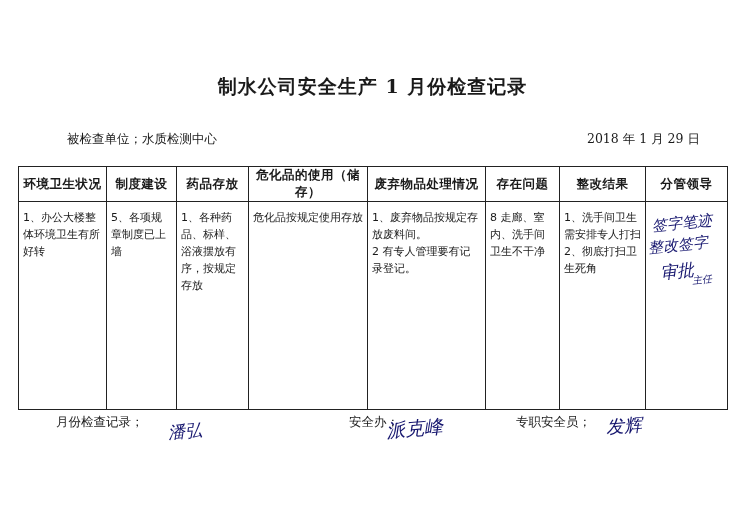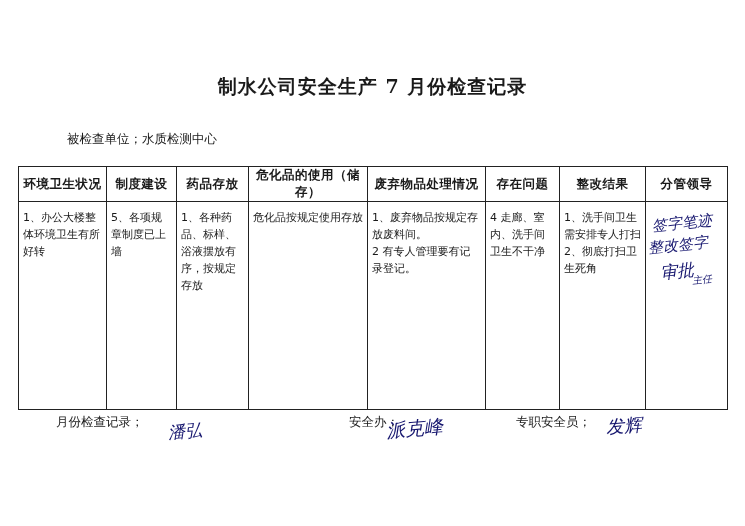--- a/index.html
+++ b/index.html
@@ -154,24 +154,25 @@
   }
   .fs-1 { left: 112px; top: 6px; }
   .fs-2 { left: 330px; top: 2px; font-size: 19px; }
   .fs-3 { left: 550px; top: 0px; font-size: 18px; }
 </style>
 </head>
 <body>
 
 <div class="page">
 
-  <div class="doc-title">制水公司安全生产 7 月份检查记录</div>
+  <div class="doc-title">制水公司安全生产 1 月份检查记录</div>
 
   <div class="meta-row">
     <span class="meta-left">被检查单位；水质检测中心</span>
+    <span class="meta-right">2018 年 1 月 29 日</span>
   </div>
 
   <table class="main-table">
     <colgroup>
       <col style="width:88px">
       <col style="width:70px">
       <col style="width:72px">
       <col style="width:119px">
       <col style="width:118px">
       <col style="width:74px">
@@ -202,21 +203,21 @@
           <div class="line">1、各种药品、标样、浴液摆放有序，按规定存放</div>
         </td>
         <td class="body-cell">
           <div class="line">危化品按规定使用存放</div>
         </td>
         <td class="body-cell">
           <div class="line">1、废弃物品按规定存放废料间。
 2 有专人管理要有记录登记。</div>
         </td>
         <td class="body-cell">
-          <div class="line">4 走廊、室内、洗手间卫生不干净</div>
+          <div class="line">8 走廊、室内、洗手间卫生不干净</div>
         </td>
         <td class="body-cell">
           <div class="line">1、洗手间卫生需安排专人打扫
 2、彻底打扫卫生死角</div>
         </td>
         <td class="body-cell sig-cell">
           <div class="handwrite hw-blue sig1">签字笔迹</div>
           <div class="handwrite hw-blue sig2">整改签字</div>
           <div class="handwrite hw-blue sig3">审批</div>
           <div class="handwrite hw-blue sig4">主任</div>

